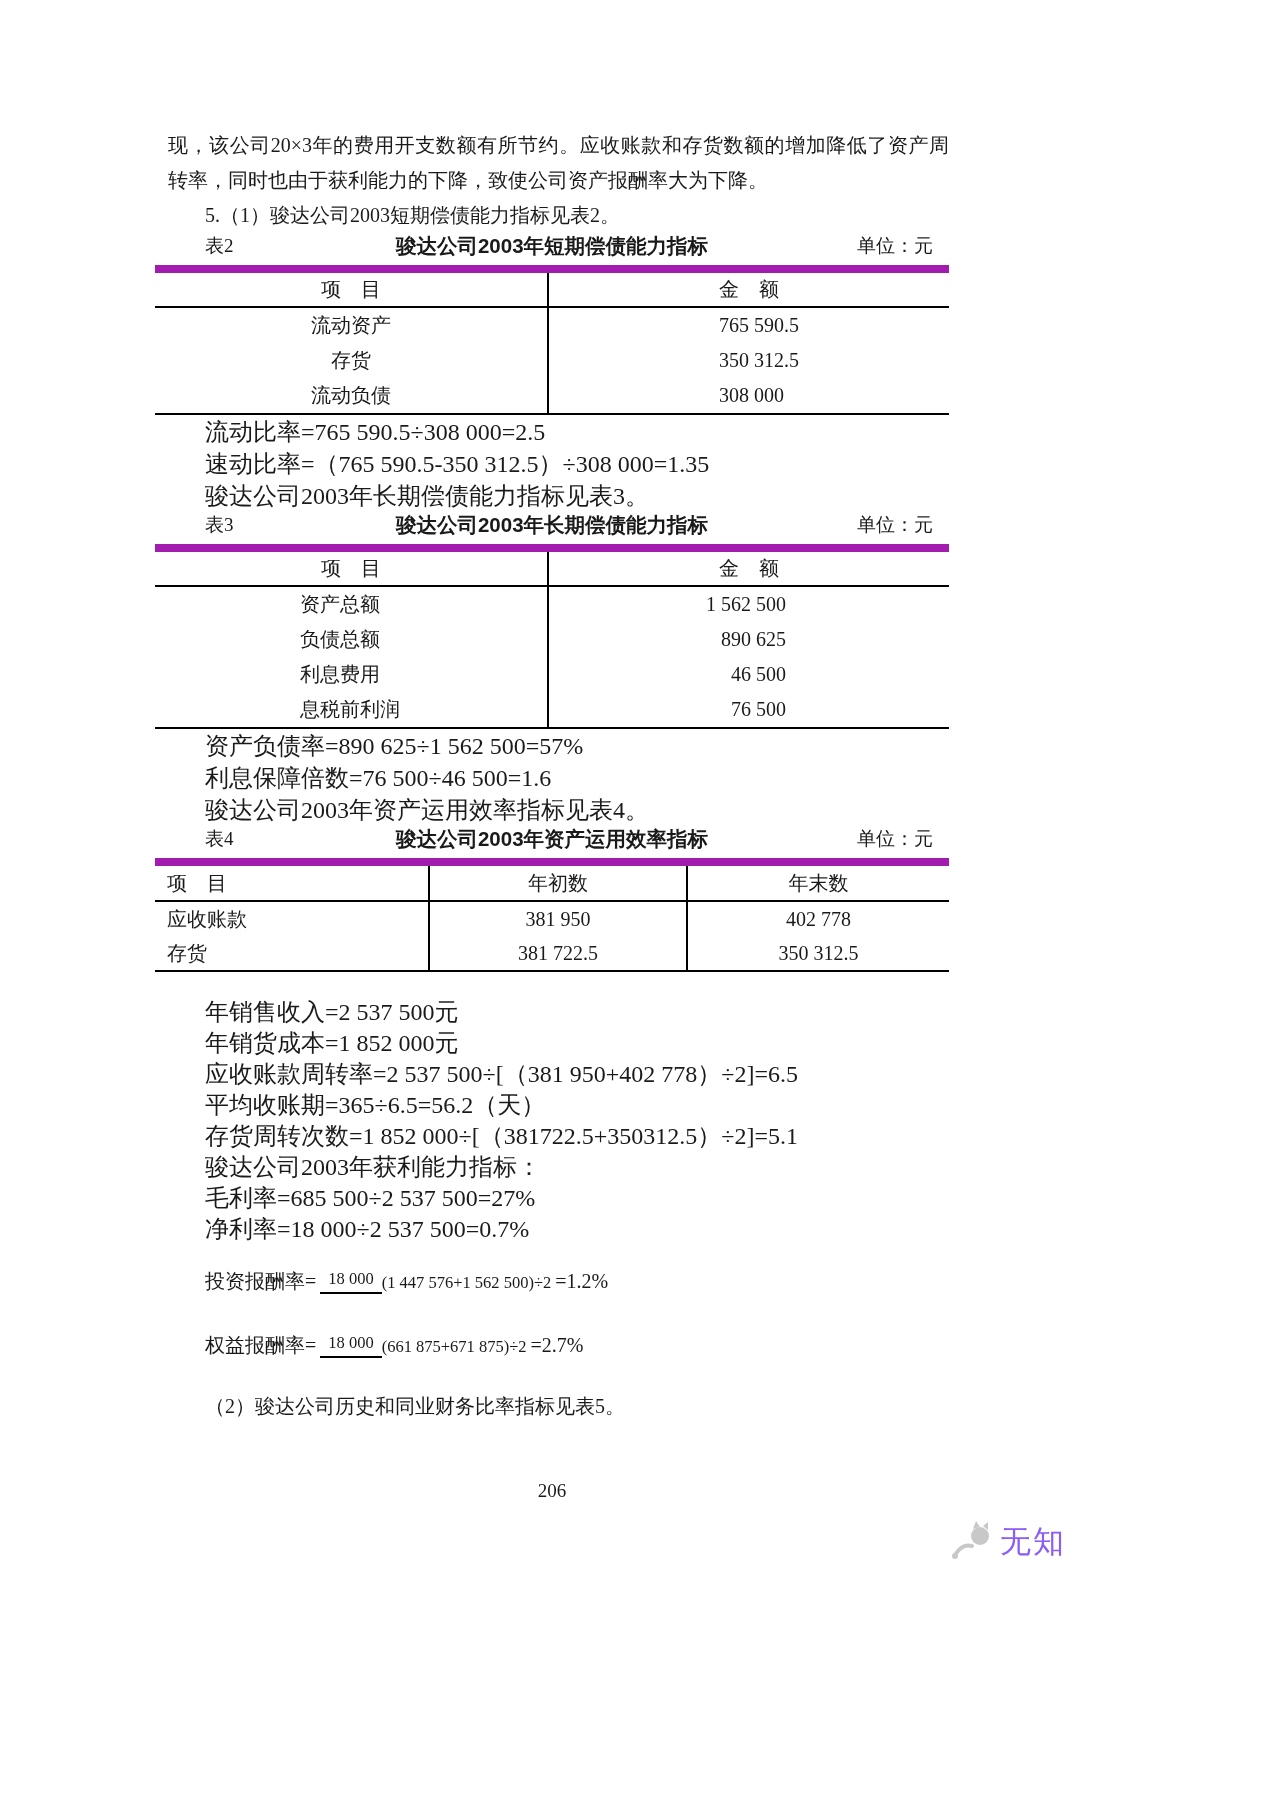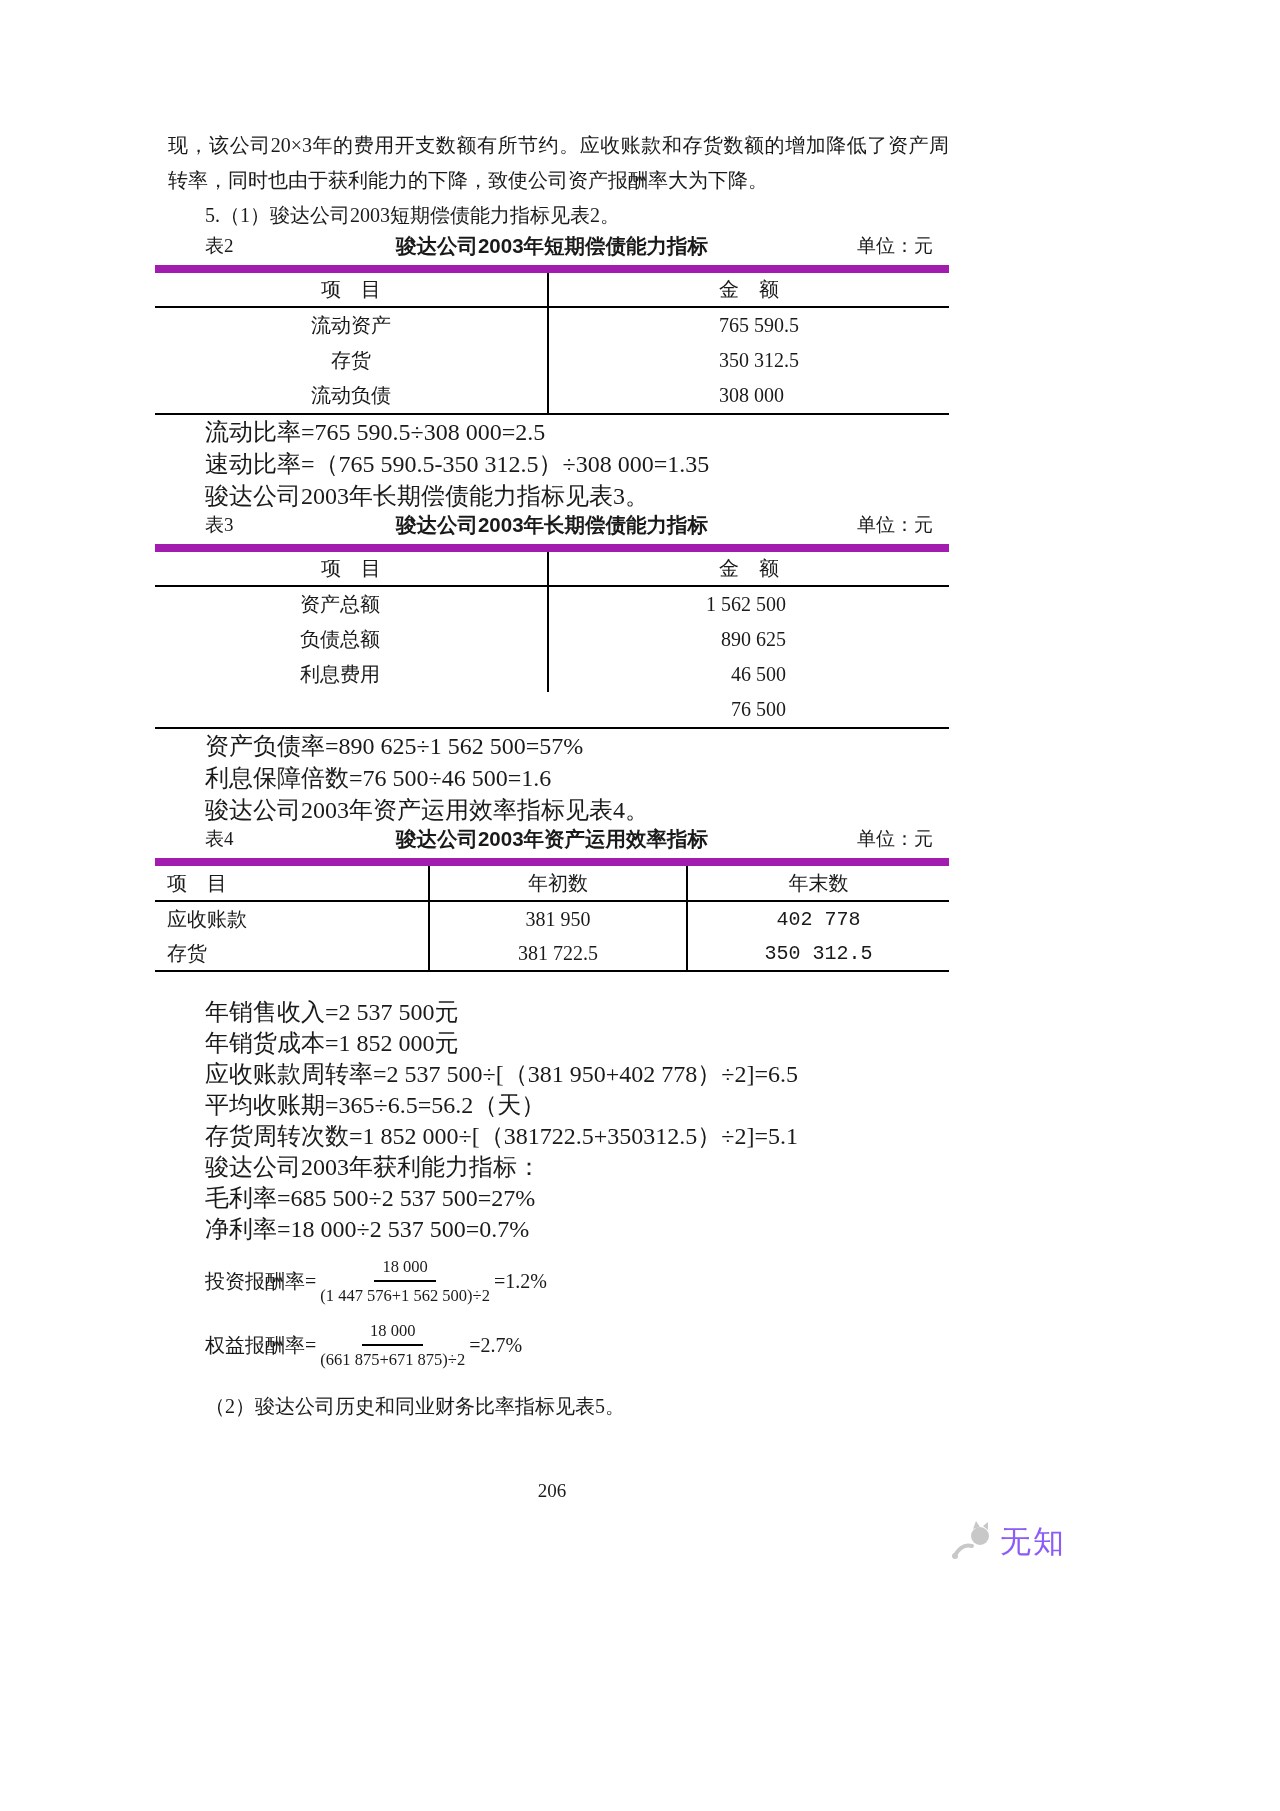--- a/index.html
+++ b/index.html
@@ -35,29 +35,29 @@
   .t3 .c-item  { padding-left: 145px; }
   .t3 .thead .c-item { padding-left: 0; justify-content: center; }
   .t3 .c-amt   { justify-content: flex-end; padding-right: 163px; }
   .t3 .thead .c-amt { padding-right: 0; justify-content: center; }
 
   
   .t4 .trow { height: 34px; }
   .t4 .thead { height: 36px; }
   .t4 .c-item { width: 275px; border-right: 2px solid #000; padding-left: 12px; }
   .t4 .c-mid  { width: 258px; border-right: 2px solid #000; justify-content: center; }
-  .t4 .c-end  { flex: 1; justify-content: center; font-family: Liberation Mono, monospace; }
+  .t4 .c-end  { flex: 1; justify-content: center; }
 
   .notes { margin-top: 1px; }
   .note  { font-size: 24px; line-height: 32px; padding-left: 50px; }
   .notes-wide .note { line-height: 31px; }
   .notes-wide { margin-top: 25px; }
 
   .formula-row { display: flex; align-items: center; padding-left: 50px; font-size: 20px; height: 56px; margin-top: 8px; }
-  .frac { display: inline-flex; flex-direction: column; align-items: center; font-size: 16.5px; line-height: 1.3; margin: 0 4px; }
+  .frac { display: inline-flex; flex-direction: row; align-items: center; font-size: 16.5px; line-height: 1.3; margin: 0 4px; }
   .frac .num { padding: 0 8px 3px; border-bottom: 2px solid #000; }
   .frac .den { padding-top: 3px; }
 
   .closing { font-size: 20px; line-height: 35px; padding-left: 50px; margin-top: 16px; }
 
   .page-num { position: absolute; top: 1480px; left: 155px; width: 794px; text-align: center; font-size: 19px; }
 
   .watermark { position: absolute; left: 950px; top: 1520px; display: flex; align-items: center; gap: 6px; color: #8b5cf6; }
   .wm-text { font-size: 31px; font-family: "Liberation Sans", "DejaVu Sans", sans-serif; letter-spacing: 2px; }
 </style>
@@ -114,20 +114,21 @@
     </div>
     <div class="trow">
       <div class="cell c-item">负债总额</div>
       <div class="cell c-amt">890 625</div>
     </div>
     <div class="trow">
       <div class="cell c-item">利息费用</div>
       <div class="cell c-amt">46 500</div>
     </div>
     <div class="trow">
+      <div class="cell c-item">息税前利润</div>
       <div class="cell c-amt">76 500</div>
     </div>
   </div>
   <div class="notes">
     <div class="note">资产负债率=890 625÷1 562 500=57%</div>
     <div class="note">利息保障倍数=76 500÷46 500=1.6</div>
     <div class="note">骏达公司2003年资产运用效率指标见表4。</div>
   </div>
 
   <div class="caption">

